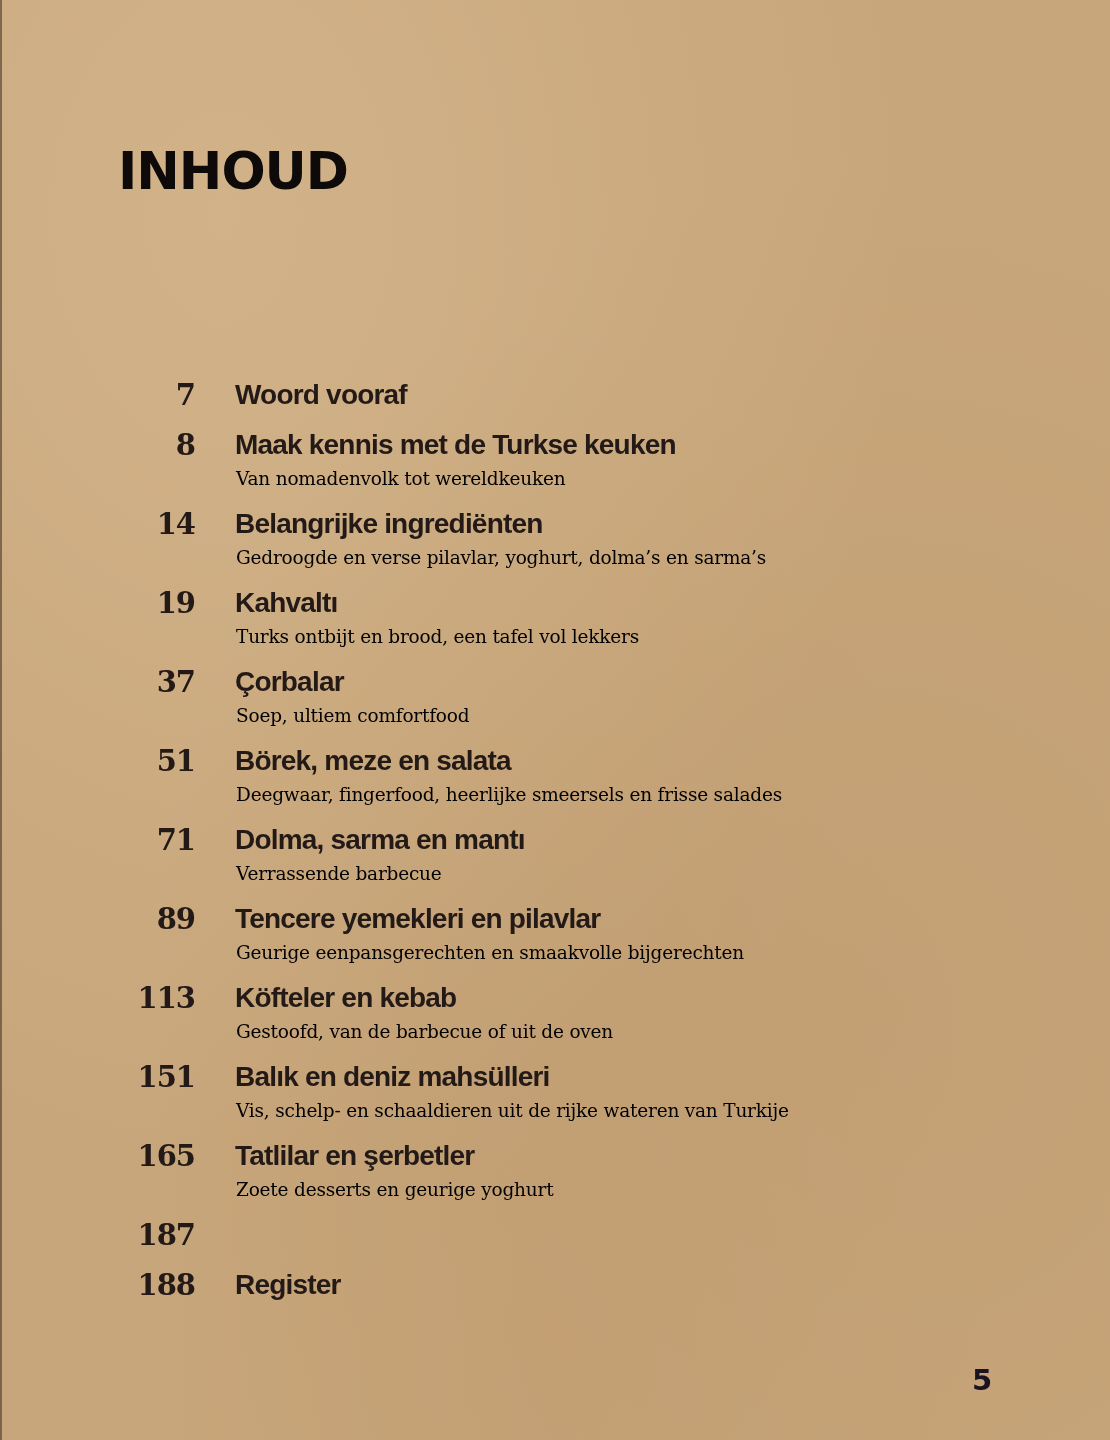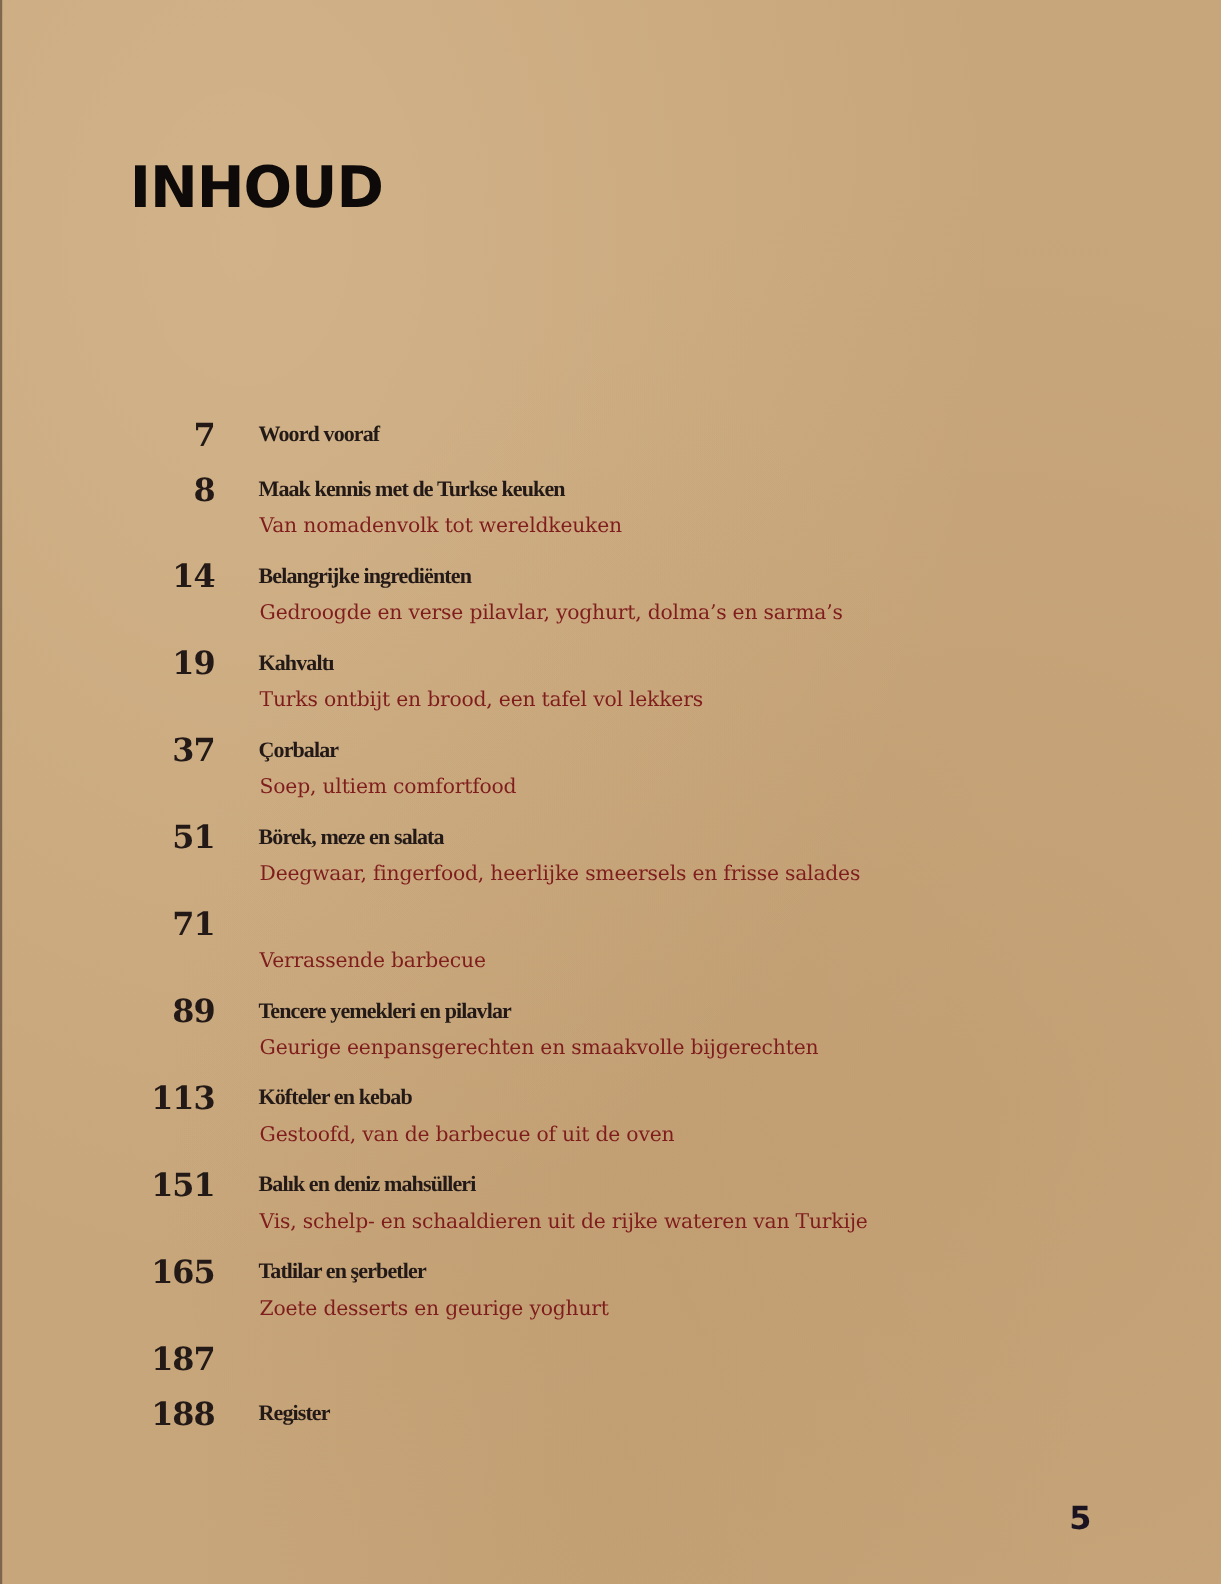--- a/index.html
+++ b/index.html
@@ -61,39 +61,39 @@
       font-size: 29px;
       line-height: 44px;
       letter-spacing: -1px;
       color: #231a17;
       text-align: right;
     }
     .entry-title {
       position: absolute;
       left: 235px;
       top: 0;
-      font-family: Liberation Serif, serif;
+      font-family: Liberation Sans, sans-serif;
       font-weight: bold;
-      font-size: 20px;
+      font-size: 28px;
       line-height: 44px;
       letter-spacing: -0.8px;
       color: #231a17;
       white-space: nowrap;
       text-align: center;
     }
     .entry-sub {
       position: absolute;
       left: 236px;
       top: 92%;
       top: 43px;
       font-family: "DejaVu Serif", "Liberation Serif", serif;
       font-size: 18.5px;
       line-height: 26px;
       letter-spacing: -0.2px;
-      color: #7f1d1d;
+      color: #000000;
       white-space: nowrap;
     }
     .folio {
       position: absolute;
       left: 972px;
       top: 1362px;
       font-family: "DejaVu Sans", "Liberation Sans", sans-serif;
       font-weight: bold;
       font-size: 29px;
       line-height: 36px;
@@ -132,20 +132,21 @@
     <span class="entry-title">Çorbalar</span>
     <span class="entry-sub">Soep, ultiem comfortfood</span>
   </div>
   <div class="entry">
     <span class="page-num">51</span>
     <span class="entry-title">Börek, meze en salata</span>
     <span class="entry-sub">Deegwaar, fingerfood, heerlijke smeersels en frisse salades</span>
   </div>
   <div class="entry">
     <span class="page-num">71</span>
+    <span class="entry-title">Dolma, sarma en mantı</span>
     <span class="entry-sub">Verrassende barbecue</span>
   </div>
   <div class="entry">
     <span class="page-num">89</span>
     <span class="entry-title">Tencere yemekleri en pilavlar</span>
     <span class="entry-sub">Geurige eenpansgerechten en smaakvolle bijgerechten</span>
   </div>
   <div class="entry">
     <span class="page-num">113</span>
     <span class="entry-title">Köfteler en kebab</span>

